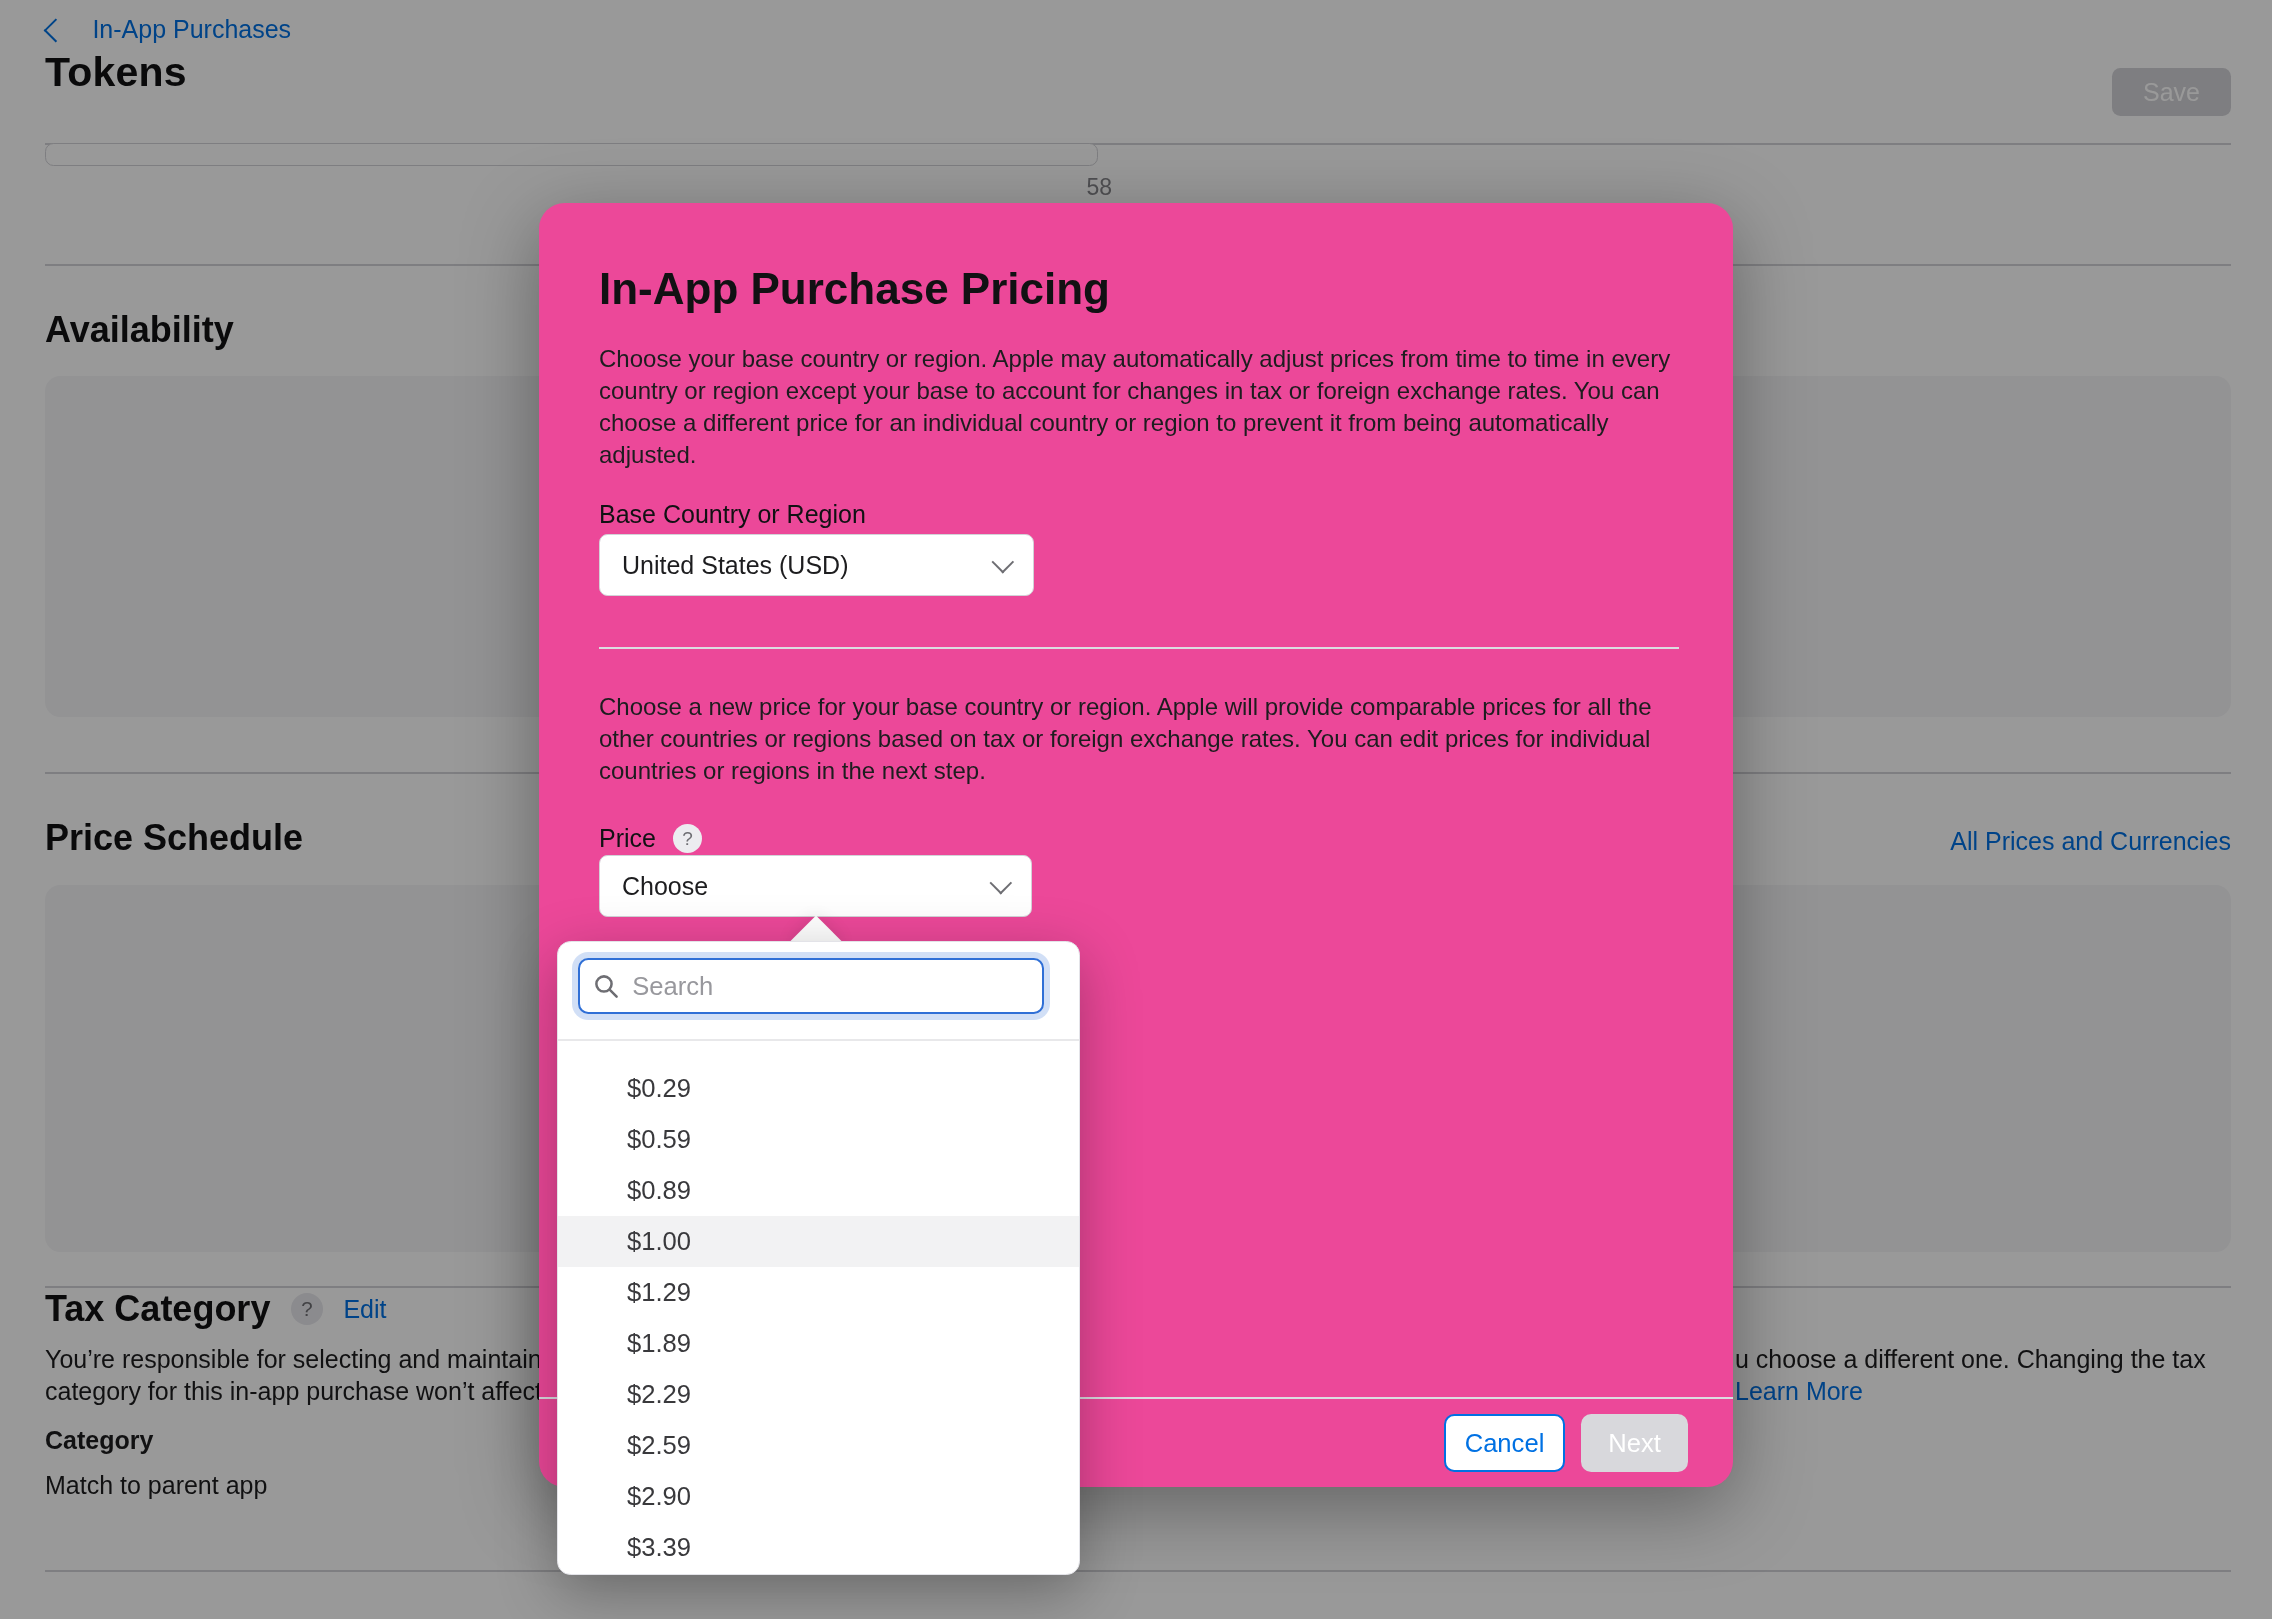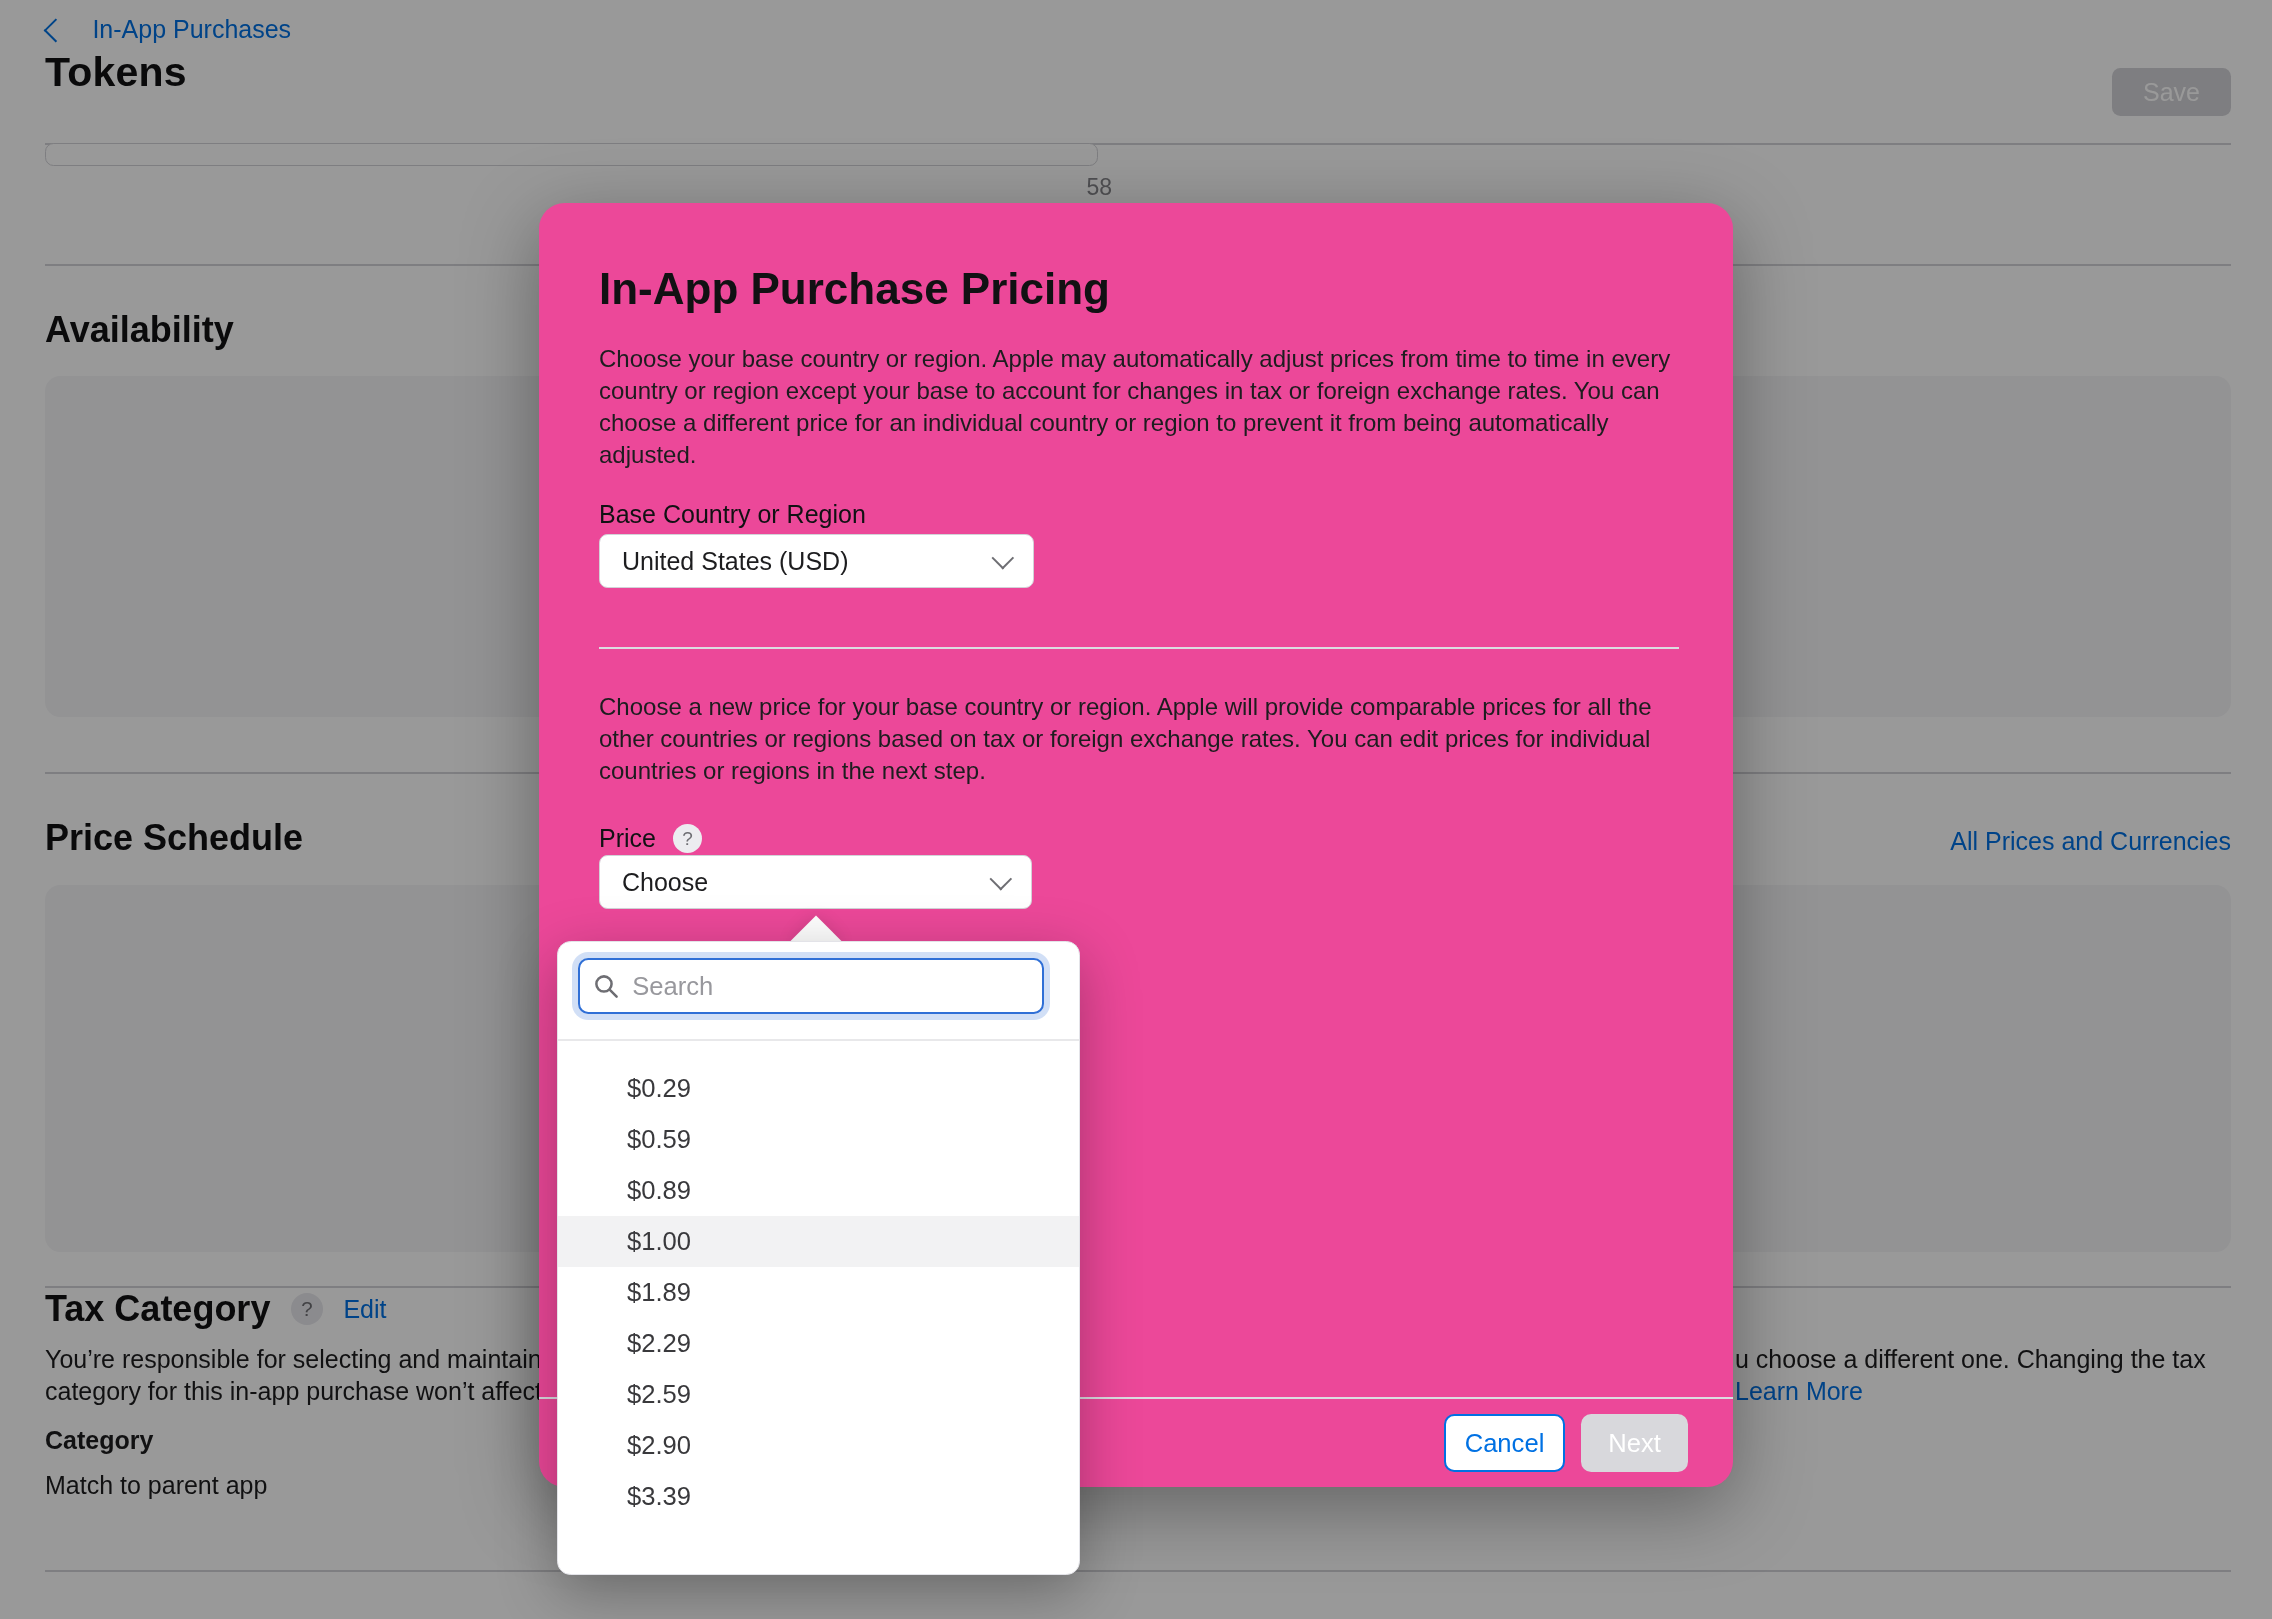--- a/index.html
+++ b/index.html
@@ -57,21 +57,21 @@
   
   .overlay{position:absolute;inset:0;background:rgba(0,0,0,0.40);z-index:10;}
 
   
   .modal{left:539px;top:203px;width:1194px;height:1284px;background:#ec4899;border-radius:25.6px;
     box-shadow:0 20.5px 77px rgba(0,0,0,.35);z-index:20;}
   .m-title{left:60px;top:61px;font-size:44px;font-weight:700;color:#111113;}
   .m-intro{left:60px;top:140px;width:1096px;font-size:24px;line-height:32px;}
   .m-label{font-size:25px;font-weight:400;color:#111113;}
   .m-label1{left:60px;top:297px;}
-  .select{height:54px;border:1.7px solid #d2d2d7;border-radius:8.5px;background:#fff;
+  .select{height:62px;border:1.7px solid #d2d2d7;border-radius:8.5px;background:#fff;
     display:flex;align-items:center;justify-content:space-between;
     padding:0 22px;box-sizing:border-box;cursor:pointer;}
   .select span{font-size:25px;color:#1d1d1f;}
   .chev-down{width:13.6px;height:13.6px;border-right:2.6px solid #6e6e73;border-bottom:2.6px solid #6e6e73;
     transform:rotate(45deg);margin-top:-6.8px;}
   .select1{left:60px;top:331px;width:435px;}
   .m-div1{left:60px;top:444px;width:1080px;height:1.7px;background:#dcdce1;}
   .m-intro2{left:60px;top:488px;width:1105px;font-size:24px;line-height:32px;}
   .m-price-row{left:60px;top:621px;display:flex;align-items:center;gap:17px;}
   .help-badge.small{width:29px;height:29px;font-size:19px;background:#ececf0;}
@@ -183,20 +183,21 @@
       <line x1="20" y1="20" x2="28" y2="28" stroke="#6e6e73" stroke-width="3" stroke-linecap="round"></line>
     </svg>
     <span class="search-placeholder">Search</span>
   </div>
   <div class="p-div"></div>
   <div class="options">
     <div class="option">$0.29</div>
     <div class="option">$0.59</div>
     <div class="option">$0.89</div>
     <div class="option selected">$1.00</div>
+    <div class="option">$1.29</div>
     <div class="option">$1.89</div>
     <div class="option">$2.29</div>
     <div class="option">$2.59</div>
     <div class="option">$2.90</div>
     <div class="option">$3.39</div>
   </div>
 </div>
 
 
 </body></html>

